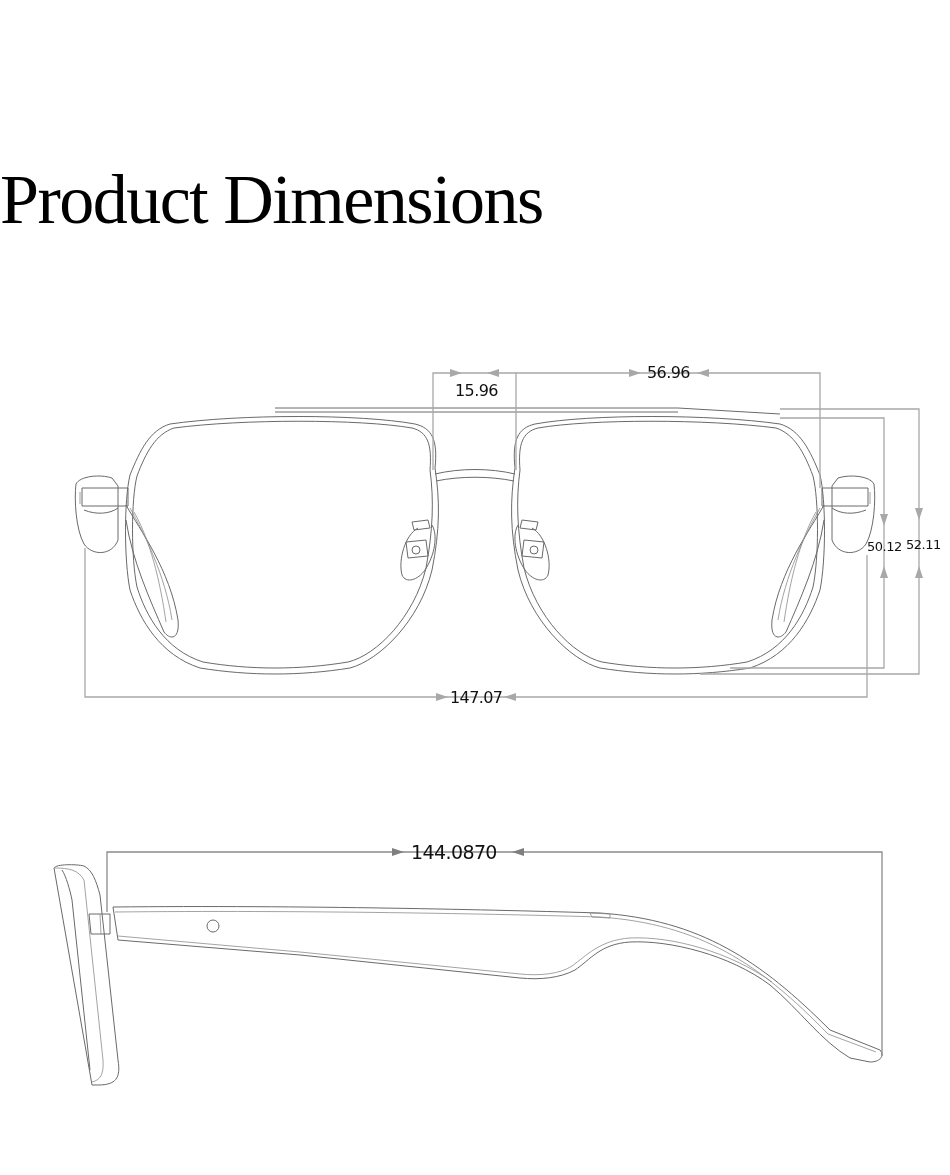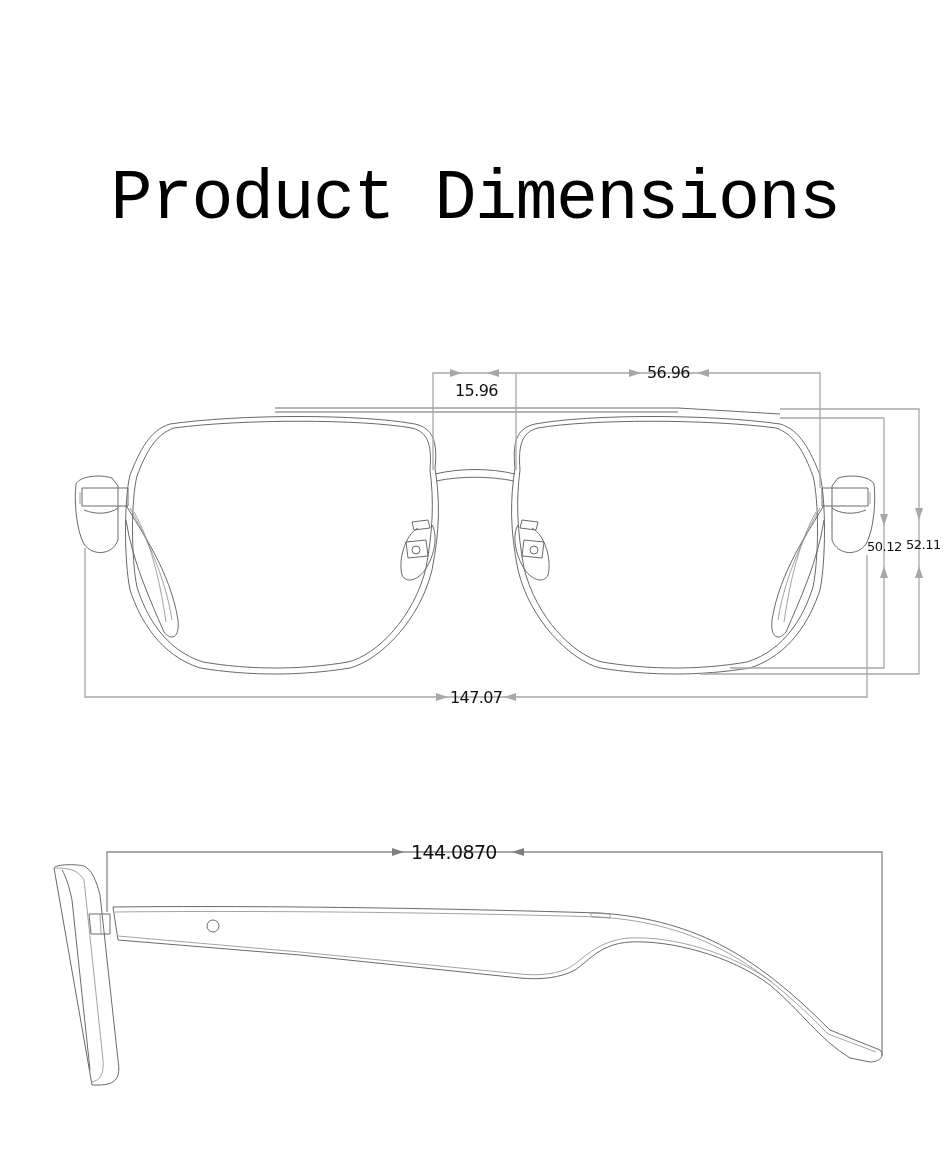--- a/index.html
+++ b/index.html
@@ -1,19 +1,19 @@
 <!DOCTYPE html>
 <html><head>
 <meta charset="utf-8">
 <style>
   html, body { margin: 0; padding: 0; background: #ffffff; }
   body { width: 950px; height: 1175px; position: relative; overflow: hidden; }
   .title {
-    position: absolute; left: 0; top: 158px; width: 950px; text-align: center;
-    font-family: Liberation Mono, monospace; font-size: 70px; color: #000;
+    position: absolute; left: 0; top: 158px; width: 950px; 
+    font-family: Liberation Serif, serif; font-size: 70px; color: #000;
     letter-spacing: -1.5px; line-height: 84px;
   }
   svg { position: absolute; left: 0; top: 0; }
   .dim-label { font-family: "DejaVu Sans", sans-serif; font-size: 16px; fill: #111; letter-spacing: -0.6px; }
   .dim-label-sm { font-family: "DejaVu Sans", sans-serif; font-size: 13px; fill: #111; letter-spacing: -0.5px; }
   .dim-label-lg { font-family: "DejaVu Sans", sans-serif; font-size: 19px; fill: #111; letter-spacing: -0.6px; }
   .dimline { stroke: #a8a8a8; stroke-width: 1.3; fill: none; }
   .dimline-dark { stroke: #8a8a8a; stroke-width: 1.3; fill: none; }
   .arrow { fill: #a8a8a8; }
   .arrow-dark { fill: #7f7f7f; }

